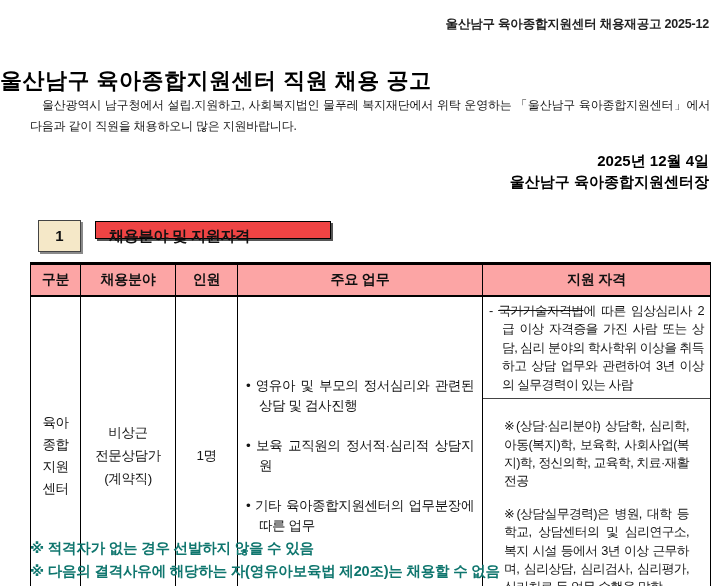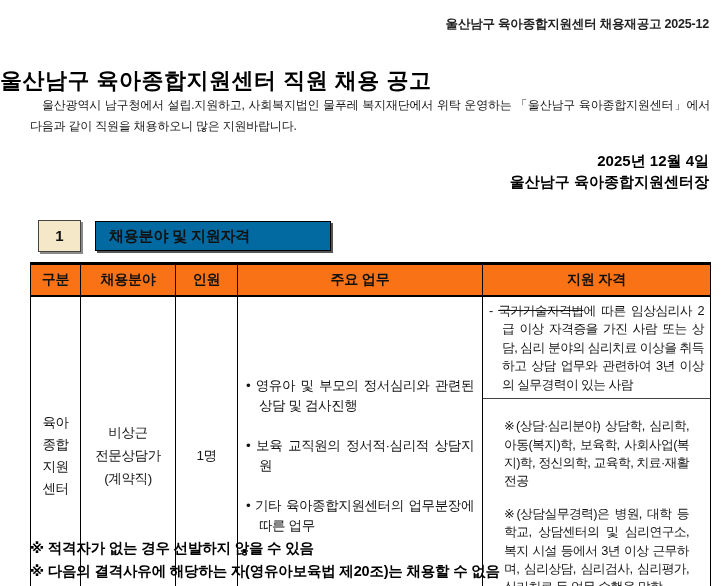--- a/index.html
+++ b/index.html
@@ -40,37 +40,37 @@
     position: absolute; left: 0; top: 0;
     width: 43px; height: 32px;
     background: #f5e8c8;
     border: 1px solid #444;
     box-shadow: 2px 2px 0 #8a8a8a;
     text-align: center; line-height: 30px;
     font-size: 15px; font-weight: 700;
   }
   .section-title {
     position: absolute; left: 57px; top: 1px;
-    width: 236px; height: 30px;
-    background: #0369a1;
+    width: 236px; height: 18px;
+    background: #ef4444;
     border: 1px solid #000;
     box-shadow: 2px 2px 0 #555;
     line-height: 28px; padding-left: 13px;
     font-size: 15px; font-weight: 700; letter-spacing: -0.2px;
   }
 
   table.recruit {
     position: absolute; top: 262px; left: 30px;
     width: 680px;
     border-collapse: collapse; table-layout: fixed;
     border-top: 3px solid #000;
     border-bottom: 2px solid #000;
   }
   table.recruit th {
-    background: #f97316;
+    background: #fca5a5;
     border: 1px solid #000;
     border-top: none;
     border-bottom: 2px solid #000;
     height: 32px;
     font-size: 14px; font-weight: 700; letter-spacing: -0.2px;
     text-align: center;
   }
   table.recruit td {
     border: 1px solid #000;
     height: 238px;
@@ -101,21 +101,21 @@
   .qual-bot {
     padding: 3px 6px 4px 6px;
     font-size: 12.8px; line-height: 18.2px;
     text-align: justify; letter-spacing: -0.6px;
   }
   .qual-note { margin: 15px; }
 
   .footer-notes {
     position: absolute; top: 537px; left: 30px; width: 680px;
     font-size: 14.5px; font-weight: 700; line-height: 23px;
-    letter-spacing: -0.2px; color: #000000;
+    letter-spacing: -0.2px; color: #0f766e;
   }
 </style>
 </head>
 <body>
 
 <div class="page">
 
   <div class="ref-header">울산남구 육아종합지원센터 채용재공고 2025-12</div>
 
   <h1 class="doc-title">울산남구 육아종합지원센터 직원 채용 공고</h1>
@@ -158,21 +158,21 @@
           <div>(계약직)</div>
         </td>
         <td class="c-count">1명</td>
         <td class="c-duties">
           <div class="duty"><span class="bullet">•</span> <span>영유아 및 부모의 정서심리와 관련된 상담 및 검사진행</span></div>
           <div class="duty"><span class="bullet">•</span> <span>보육 교직원의 정서적·심리적 상담지원</span></div>
           <div class="duty"><span class="bullet">•</span> <span>기타 육아종합지원센터의 업무분장에 따른 업무</span></div>
         </td>
         <td class="c-qual">
           <div class="qual-top">
-            <div class="qual-main"><span>-</span> <span class="strike">국가기술자격법</span><span>에 따른 임상심리사 2급 이상 자격증을 가진 사람 또는 상담, 심리 분야의 심리치료 이상을 취득하고 상담 업무와 관련하여 3년 이상의 실무경력이 있는 사람</span></div>
+            <div class="qual-main"><span>-</span> <span class="strike">국가기술자격법</span><span>에 따른 임상심리사 2급 이상 자격증을 가진 사람 또는 상담, 심리 분야의 학사학위 이상을 취득하고 상담 업무와 관련하여 3년 이상의 실무경력이 있는 사람</span></div>
           </div>
           <div class="qual-bot">
             <div class="qual-note">※(상담·심리분야) 상담학, 심리학, 아동(복지)학, 보육학, 사회사업(복지)학, 정신의학, 교육학, 치료·재활 전공</div>
             <div class="qual-note">※(상담실무경력)은 병원, 대학 등 학교, 상담센터의 및 심리연구소, 복지 시설 등에서 3년 이상 근무하며, 심리상담, 심리검사, 심리평가, 심리치료 등 업무 수행을 말함</div>
           </div>
         </td>
       </tr>
     </tbody>
   </table>
 

